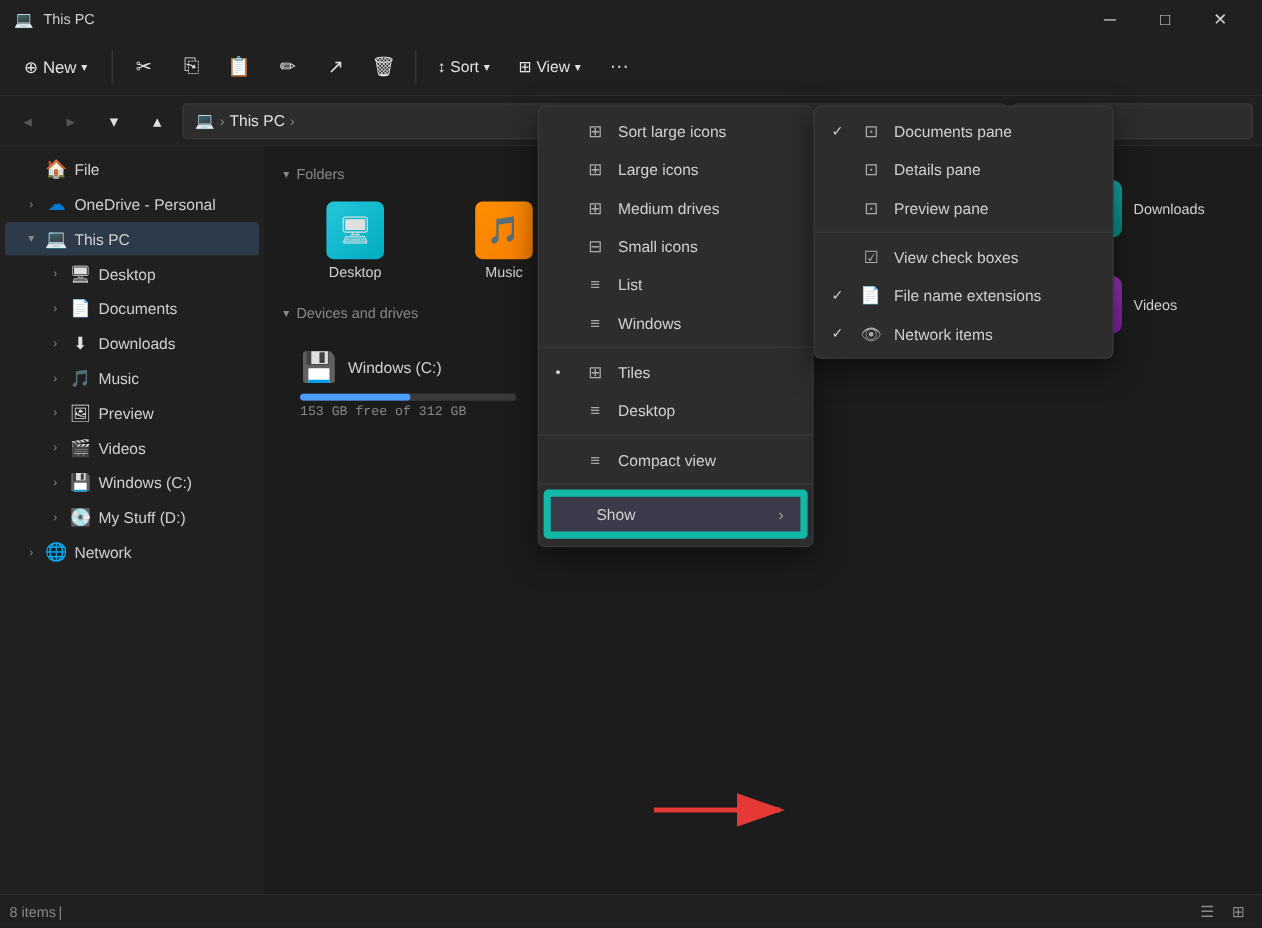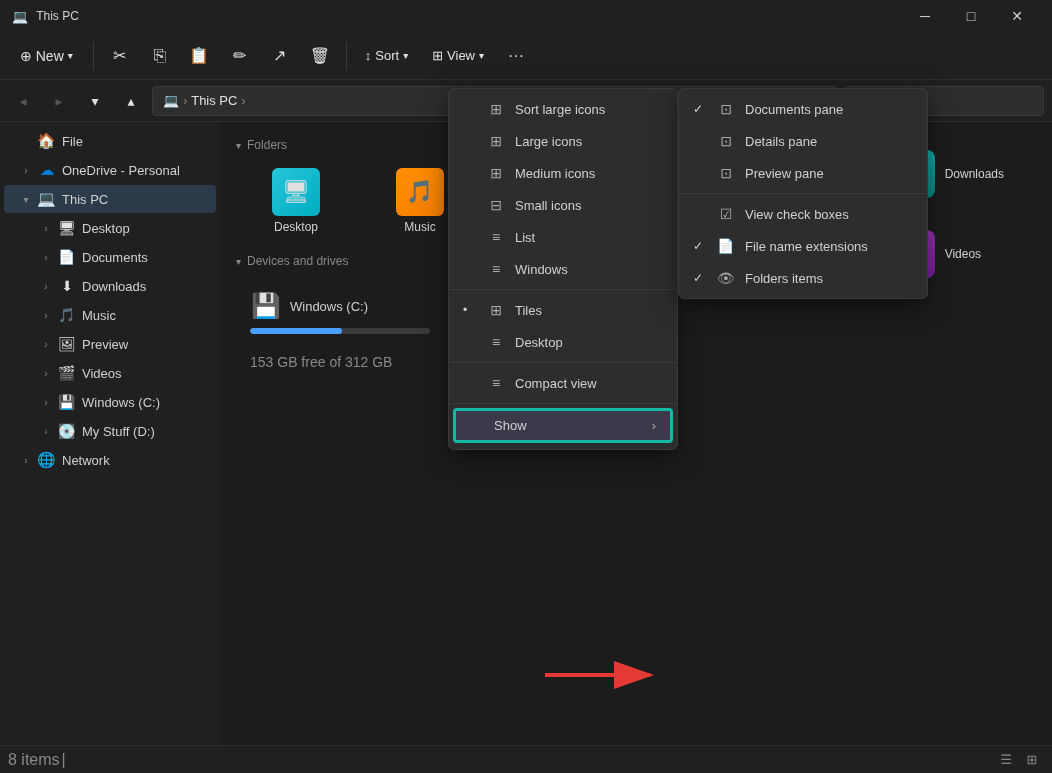--- a/index.html
+++ b/index.html
@@ -277,33 +277,33 @@
       height: 6px;
       background: #3a3a3a;
       border-radius: 3px;
       overflow: hidden;
     }
     .drive-bar-fill {
       height: 100%;
       background: #4a9eff;
       border-radius: 3px;
     }
-    .drive-info { font-size: 14px; color: #888; margin-top: 20px; }
+    .drive-info { font-size: 11px; color: #888; margin-top: 4px; font-family: Liberation Mono, monospace; }
 
     
     .status-bar {
       height: 28px;
       background: #202020;
       border-top: 1px solid #2d2d2d;
       display: flex;
       align-items: center;
       padding: 0 8px;
       justify-content: space-between;
     }
-    .status-text { font-size: 16px; color: #888; }
+    .status-text { font-size: 12px; color: #888; }
     .view-toggle {
       display: flex;
       gap: 2px;
     }
     .view-btn {
       width: 24px;
       height: 22px;
       display: flex;
       align-items: center;
       justify-content: center;
@@ -393,21 +393,21 @@
       display: flex;
       align-items: center;
       justify-content: center;
       color: white;
       font-size: 24px;
     }
 
     
     .show-item-highlighted {
       background: #3a3a4a;
-      border: 3px solid #14b8a6;
+      border: 6px solid #14b8a6;
       border-radius: 4px;
       margin: 2px 4px;
     }
 
     .check-visible { color: #d0d0d0; }
     .check-hidden { visibility: hidden; }
   </style>
 </head>
 <body>
 
@@ -603,21 +603,21 @@
     <span>Sort large icons</span>
   </div>
   <div class="dropdown-item">
     <span class="check-mark check-hidden">✓</span>
     <span class="di-icon">⊞</span>
     <span>Large icons</span>
   </div>
   <div class="dropdown-item">
     <span class="check-mark check-hidden">✓</span>
     <span class="di-icon">⊞</span>
-    <span>Medium icons</span>
+    <span>Medium drives</span>
   </div>
   <div class="dropdown-item">
     <span class="check-mark check-hidden">✓</span>
     <span class="di-icon">⊟</span>
     <span>Small icons</span>
   </div>
   <div class="dropdown-item">
     <span class="check-mark check-hidden">✓</span>
     <span class="di-icon">≡</span>
     <span>List</span>
@@ -678,21 +678,21 @@
     <span>View check boxes</span>
   </div>
   <div class="dropdown-item">
     <span class="check-mark check-visible">✓</span>
     <span class="di-icon">📄</span>
     <span>File name extensions</span>
   </div>
   <div class="dropdown-item">
     <span class="check-mark check-visible">✓</span>
     <span class="di-icon">👁</span>
-    <span>Folders items</span>
+    <span>Network items</span>
   </div>
 </div>
 
 <div style="position:absolute;bottom:78px;left:545px;z-index:200;display:flex;align-items:center;">
   <svg width="120" height="40" viewBox="0 0 120 40">
     <defs>
       <marker id="arrowhead" markerWidth="10" markerHeight="7" refX="9" refY="3.5" orient="auto">
         <polygon points="0 0, 10 3.5, 0 7" fill="#e53935"></polygon>
       </marker>
     </defs>

